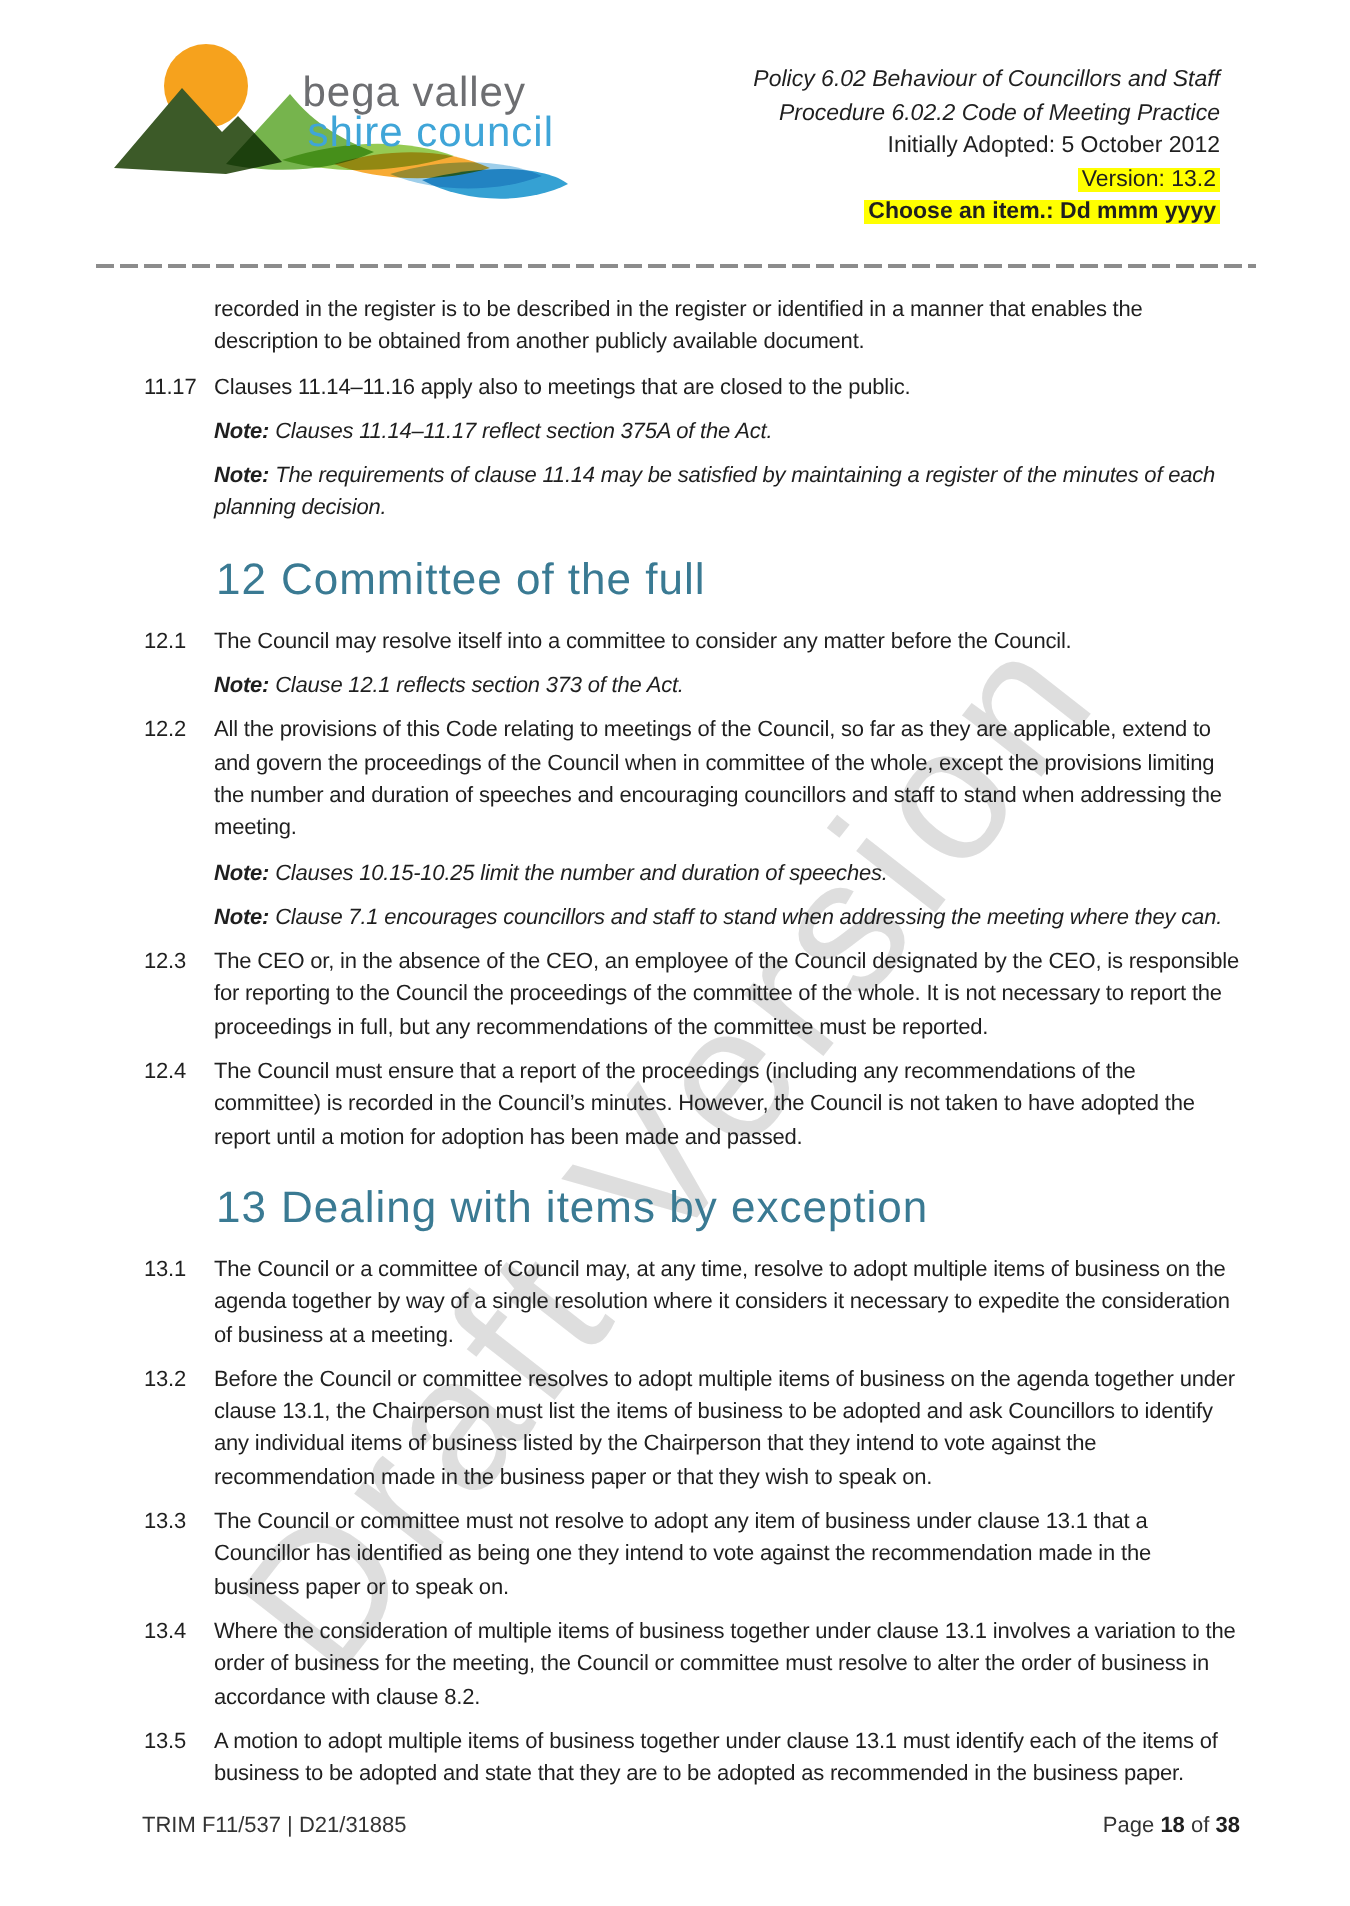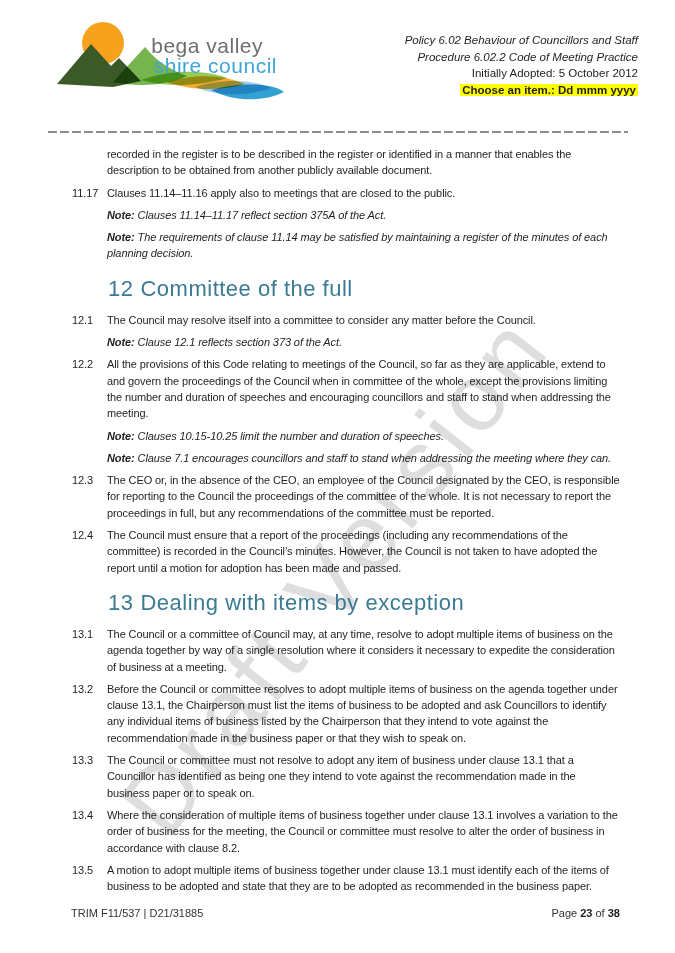--- a/index.html
+++ b/index.html
@@ -18,21 +18,21 @@
     font-size:95px;letter-spacing:6px;font-weight:400;
     color:var(--watermark-gray,#c4c4c4);
     opacity:.55;white-space:nowrap;
     z-index:0;pointer-events:none;
     font-family:"Liberation Sans",sans-serif;
   }
   
   .header{
     position:relative;z-index:1;
     display:flex;justify-content:space-between;
-    padding:20px 37px 0 55px;
+    padding:20px 65px 0 55px;
   }
   .logo-wrap{width:232px;flex-shrink:0;}
   .header-meta{
     text-align:right;font-size:11.5px;line-height:16.5px;
     padding-top:12px;color:#1f1f1f;
   }
   .meta-line{white-space:nowrap;}
   .meta-line.it{font-style:italic;}
   .meta-line.bd{font-weight:bold;}
   .hl{background:var(--highlight-yellow,#ffff00);padding:0 2px;}
@@ -87,20 +87,21 @@
         <path d="M140,67 C170,58 199,60 216,68 C192,77 161,76 140,67 Z" fill="#93c9e8" opacity="0.9" style="mix-blend-mode:multiply"></path>
         <path d="M156,70 C190,61 219,64 229,72 C207,83 176,81 156,70 Z" fill="#1f97ce" opacity="0.9" style="mix-blend-mode:multiply"></path>
         <text x="208" y="33" text-anchor="end" font-size="21" letter-spacing="0.5" fill="#6d6e71" font-family="Liberation Sans, sans-serif">bega valley</text>
         <text x="222" y="53" text-anchor="end" font-size="21" letter-spacing="0.5" fill="#3fa5d8" font-family="Liberation Sans, sans-serif">shire council</text>
       </svg>
     </div>
     <div class="header-meta">
         <div class="meta-line it">Policy 6.02 Behaviour of Councillors and Staff</div>
         <div class="meta-line it">Procedure 6.02.2 Code of Meeting Practice</div>
         <div class="meta-line">Initially Adopted: 5 October 2012</div>
+        <div class="meta-line"><span class="hl">Version: 13.2</span></div>
         <div class="meta-line bd"><span class="hl">Choose an item.: Dd mmm yyyy</span></div>
       </div>
   </div>
 
   <div class="divider"></div>
 
   <div class="doc-body">
       <div class="cont-para">recorded in the register is to be described in the register or identified in a manner that enables the description to be obtained from another publicly available document.</div>
       <div class="clause">
         <span class="cnum">11.17</span>
@@ -148,19 +149,19 @@
       <div class="clause">
         <span class="cnum">13.5</span>
         <span class="ctext">A motion to adopt multiple items of business together under clause 13.1 must identify each of the items of business to be adopted and state that they are to be adopted as recommended in the business paper.</span>
       </div>
     </div>
 
   <div class="footer">
     <span>TRIM F11/537 | D21/31885</span>
     <span>
       <span>Page</span>
-      <span class="pg-b">23</span>
+      <span class="pg-b">18</span>
       <span>of</span>
       <span class="pg-b">38</span>
     </span>
   </div>
 
 </div>
 
 </body></html>

